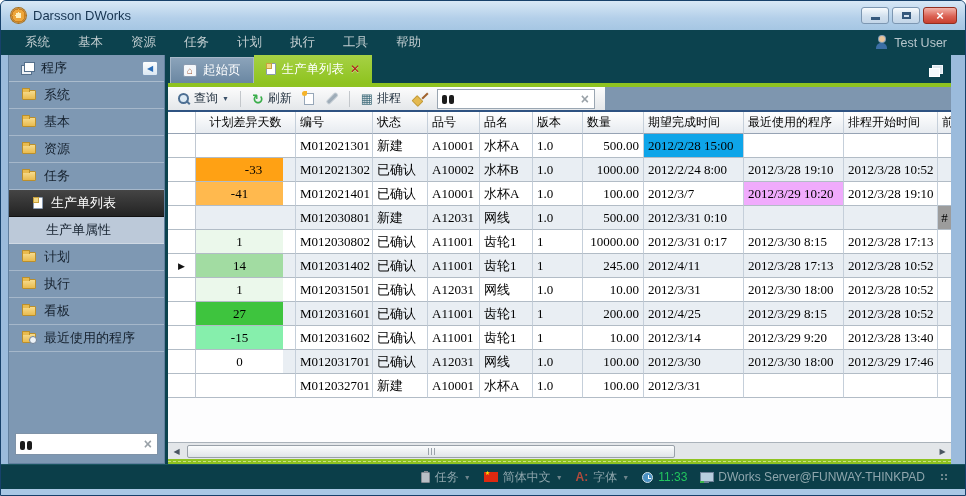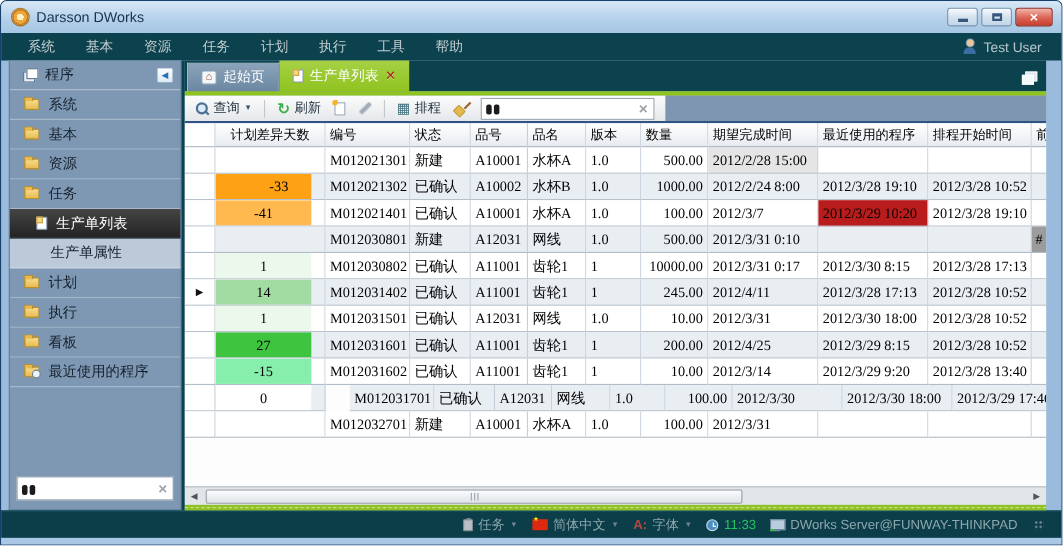--- a/index.html
+++ b/index.html
@@ -303,21 +303,21 @@
               <div class="gcell gutter" style="width: 28px;"></div>
               <div class="gcell diffcell" style="width: 100px; background: rgb(255, 255, 255);">
                 <div class="badge"></div>
               </div>
               <div class="gcell" style="width: 77px; background: rgb(255, 255, 255);">M012021301</div>
               <div class="gcell" style="width: 55px; background: rgb(255, 255, 255);">新建</div>
               <div class="gcell" style="width: 52px; background: rgb(255, 255, 255);">A10001</div>
               <div class="gcell" style="width: 53px; background: rgb(255, 255, 255);">水杯A</div>
               <div class="gcell" style="width: 50px; background: rgb(255, 255, 255);">1.0</div>
               <div class="gcell right" style="width: 61px; background: rgb(255, 255, 255);">500.00</div>
-              <div class="gcell" style="width: 100px; background: #e5e5e5; text-align: center;">2012/2/28 15:00</div>
+              <div class="gcell" style="width: 100px; background: #0ea5e9; text-align: center;">2012/2/28 15:00</div>
               <div class="gcell" style="width: 100px; background: rgb(255, 255, 255);"></div>
               <div class="gcell" style="width: 94px; background: rgb(255, 255, 255);"></div>
               <div class="gcell" style="width: 14px; background: rgb(255, 255, 255);"></div>
             </div>
             <div class="grow">
               <div class="gcell gutter" style="width: 28px;"></div>
               <div class="gcell diffcell" style="width: 100px; background: rgb(233, 238, 243);">
                 <div class="badge" style="background: rgb(255, 161, 20); padding-left: 28px;">-33</div>
               </div>
               <div class="gcell" style="width: 77px; background: rgb(233, 238, 243);">M012021302</div>
@@ -336,21 +336,21 @@
               <div class="gcell diffcell" style="width: 100px; background: rgb(255, 255, 255);">
                 <div class="badge" style="background: rgb(255, 185, 78);">-41</div>
               </div>
               <div class="gcell" style="width: 77px; background: rgb(255, 255, 255);">M012021401</div>
               <div class="gcell" style="width: 55px; background: rgb(255, 255, 255);">已确认</div>
               <div class="gcell" style="width: 52px; background: rgb(255, 255, 255);">A10001</div>
               <div class="gcell" style="width: 53px; background: rgb(255, 255, 255);">水杯A</div>
               <div class="gcell" style="width: 50px; background: rgb(255, 255, 255);">1.0</div>
               <div class="gcell right" style="width: 61px; background: rgb(255, 255, 255);">100.00</div>
               <div class="gcell" style="width: 100px; background: rgb(255, 255, 255);">2012/3/7</div>
-              <div class="gcell" style="width: 100px; background: #b91c1c;">2012/3/29 10:20</div>
+              <div class="gcell" style="width: 100px; background: #f0abfc;">2012/3/29 10:20</div>
               <div class="gcell" style="width: 94px; background: rgb(255, 255, 255);">2012/3/28 19:10</div>
               <div class="gcell" style="width: 14px; background: rgb(255, 255, 255);"></div>
             </div>
             <div class="grow">
               <div class="gcell gutter" style="width: 28px;"></div>
               <div class="gcell diffcell" style="width: 100px; background: rgb(233, 238, 243);">
                 <div class="badge"></div>
               </div>
               <div class="gcell" style="width: 77px; background: rgb(233, 238, 243);">M012030801</div>
               <div class="gcell" style="width: 55px; background: rgb(233, 238, 243);">新建</div>
@@ -443,21 +443,21 @@
               <div class="gcell" style="width: 100px; background: rgb(255, 255, 255);">2012/3/14</div>
               <div class="gcell" style="width: 100px; background: rgb(255, 255, 255);">2012/3/29 9:20</div>
               <div class="gcell" style="width: 94px; background: rgb(255, 255, 255);">2012/3/28 13:40</div>
               <div class="gcell" style="width: 14px; background: rgb(255, 255, 255);"></div>
             </div>
             <div class="grow">
               <div class="gcell gutter" style="width: 28px;"></div>
               <div class="gcell diffcell" style="width: 100px; background: rgb(233, 238, 243);">
                 <div class="badge" style="background: rgb(255, 255, 255);">0</div>
               </div>
-              <div class="gcell" style="width: 77px; background: rgb(233, 238, 243); margin-left: 22px;">M012031701</div>
+              <div class="gcell" style="width: 77px; background: rgb(233, 238, 243);">M012031701</div>
               <div class="gcell" style="width: 55px; background: rgb(233, 238, 243);">已确认</div>
               <div class="gcell" style="width: 52px; background: rgb(233, 238, 243);">A12031</div>
               <div class="gcell" style="width: 53px; background: rgb(233, 238, 243);">网线</div>
               <div class="gcell" style="width: 50px; background: rgb(233, 238, 243);">1.0</div>
               <div class="gcell right" style="width: 61px; background: rgb(233, 238, 243);">100.00</div>
               <div class="gcell" style="width: 100px; background: rgb(233, 238, 243);">2012/3/30</div>
               <div class="gcell" style="width: 100px; background: rgb(233, 238, 243);">2012/3/30 18:00</div>
               <div class="gcell" style="width: 94px; background: rgb(233, 238, 243);">2012/3/29 17:46</div>
               <div class="gcell" style="width: 14px; background: rgb(233, 238, 243);"></div>
             </div>

